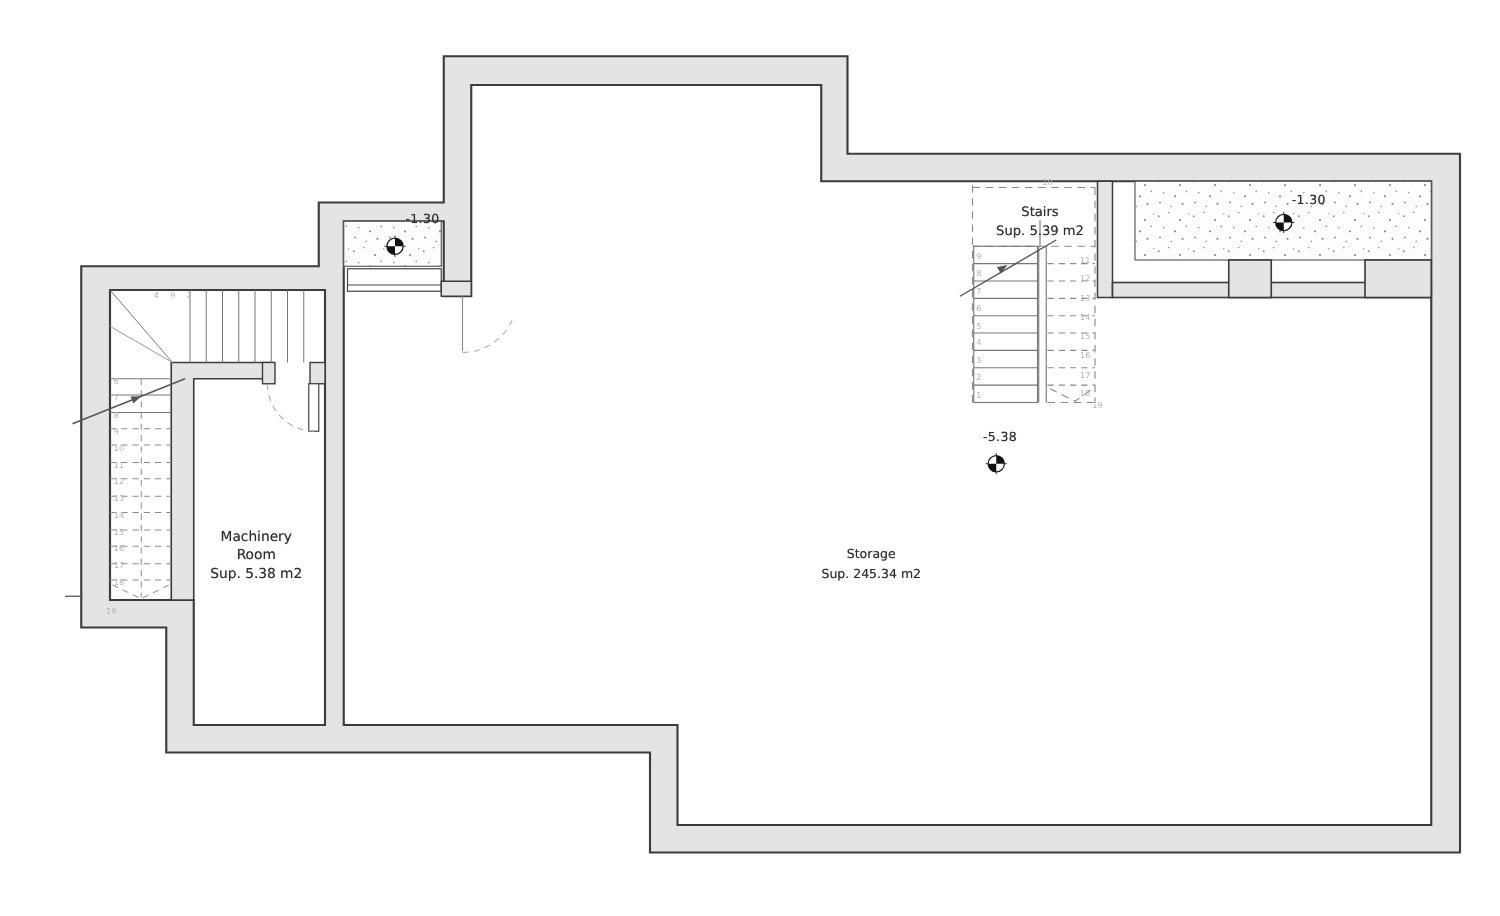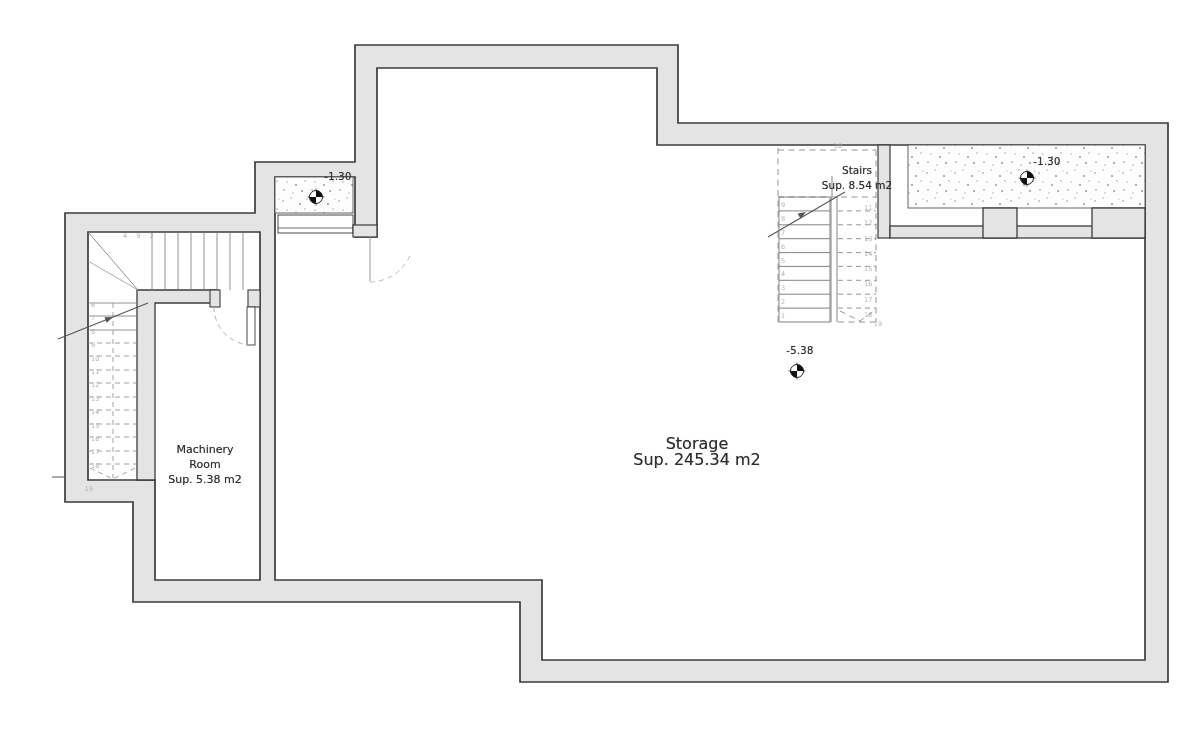--- a/index.html
+++ b/index.html
@@ -6,22 +6,22 @@
   .canvas{
     position:relative;width:1200px;height:733px;background:#fff;overflow:hidden;
     font-family:"DejaVu Sans","Liberation Sans",sans-serif;
   }
   .canvas svg{position:absolute;left:0;top:0;}
   .lbl{
     position:absolute;transform:translate(-50%,-50%);text-align:center;
     color:#2e2e2e;white-space:nowrap;text-shadow:0 0 .7px rgba(40,40,40,.55);
   }
   .room{font-size:11px;line-height:15px;}
-  .room2{font-size:16px;line-height:16px;}
-  .small{font-size:10.5px;line-height:15px;margin-left:25px;}
+  .room2{font-size:10px;line-height:16px;}
+  .small{font-size:10.5px;line-height:15px;}
   .level{font-size:10px;letter-spacing:.3px;}
   .tiny{
     position:absolute;transform:translate(-50%,-50%);color:#b3b3b3;
     font-size:6.5px;white-space:nowrap;text-shadow:none;
   }
   .spread{letter-spacing:3.5px;}
   .numcol{position:absolute;color:#b3b3b3;font-size:6.5px;}
   .numcol span{display:block;height:var(--h,14px);line-height:var(--h,14px);}
 </style>
 </head>
@@ -174,34 +174,34 @@
       </g>
     </g>
 
     <g>
       <use href="#lvlmark" transform="translate(316,197)"></use>
       <use href="#lvlmark" transform="translate(1027,178)"></use>
       <use href="#lvlmark" transform="translate(797,371)"></use>
     </g>
   </svg>
 
-  <div class="lbl room" style="left:205px;top:464px;text-align:center;">
+  <div class="lbl room" style="left:205px;top:444px;text-align:center;">
     <div>Machinery</div>
     <div>Room</div>
     <div>Sup. 5.38 m2</div>
   </div>
 
   <div class="lbl room2" style="left:697px;top:452px;">
     <div>Storage</div>
     <div>Sup. 245.34 m2</div>
   </div>
 
   <div class="lbl small" style="left:832px;top:178px;">
     <div>Stairs</div>
-    <div>Sup. 8.54 m2</div>
+    <div>Sup. 5.39 m2</div>
   </div>
 
   <div class="lbl level" style="left:338px;top:176px;">-1.30</div>
   <div class="lbl level" style="left:1047px;top:161px;">-1.30</div>
   <div class="lbl level" style="left:800px;top:350px;">-5.38</div>
 
   <div class="tiny" style="left:838px;top:146px;">10</div>
   <div class="tiny" style="left:878px;top:324px;">19</div>
   <div class="numcol" style="left:781px;top:199px;--h:13.9px;">
       <span>9</span>

